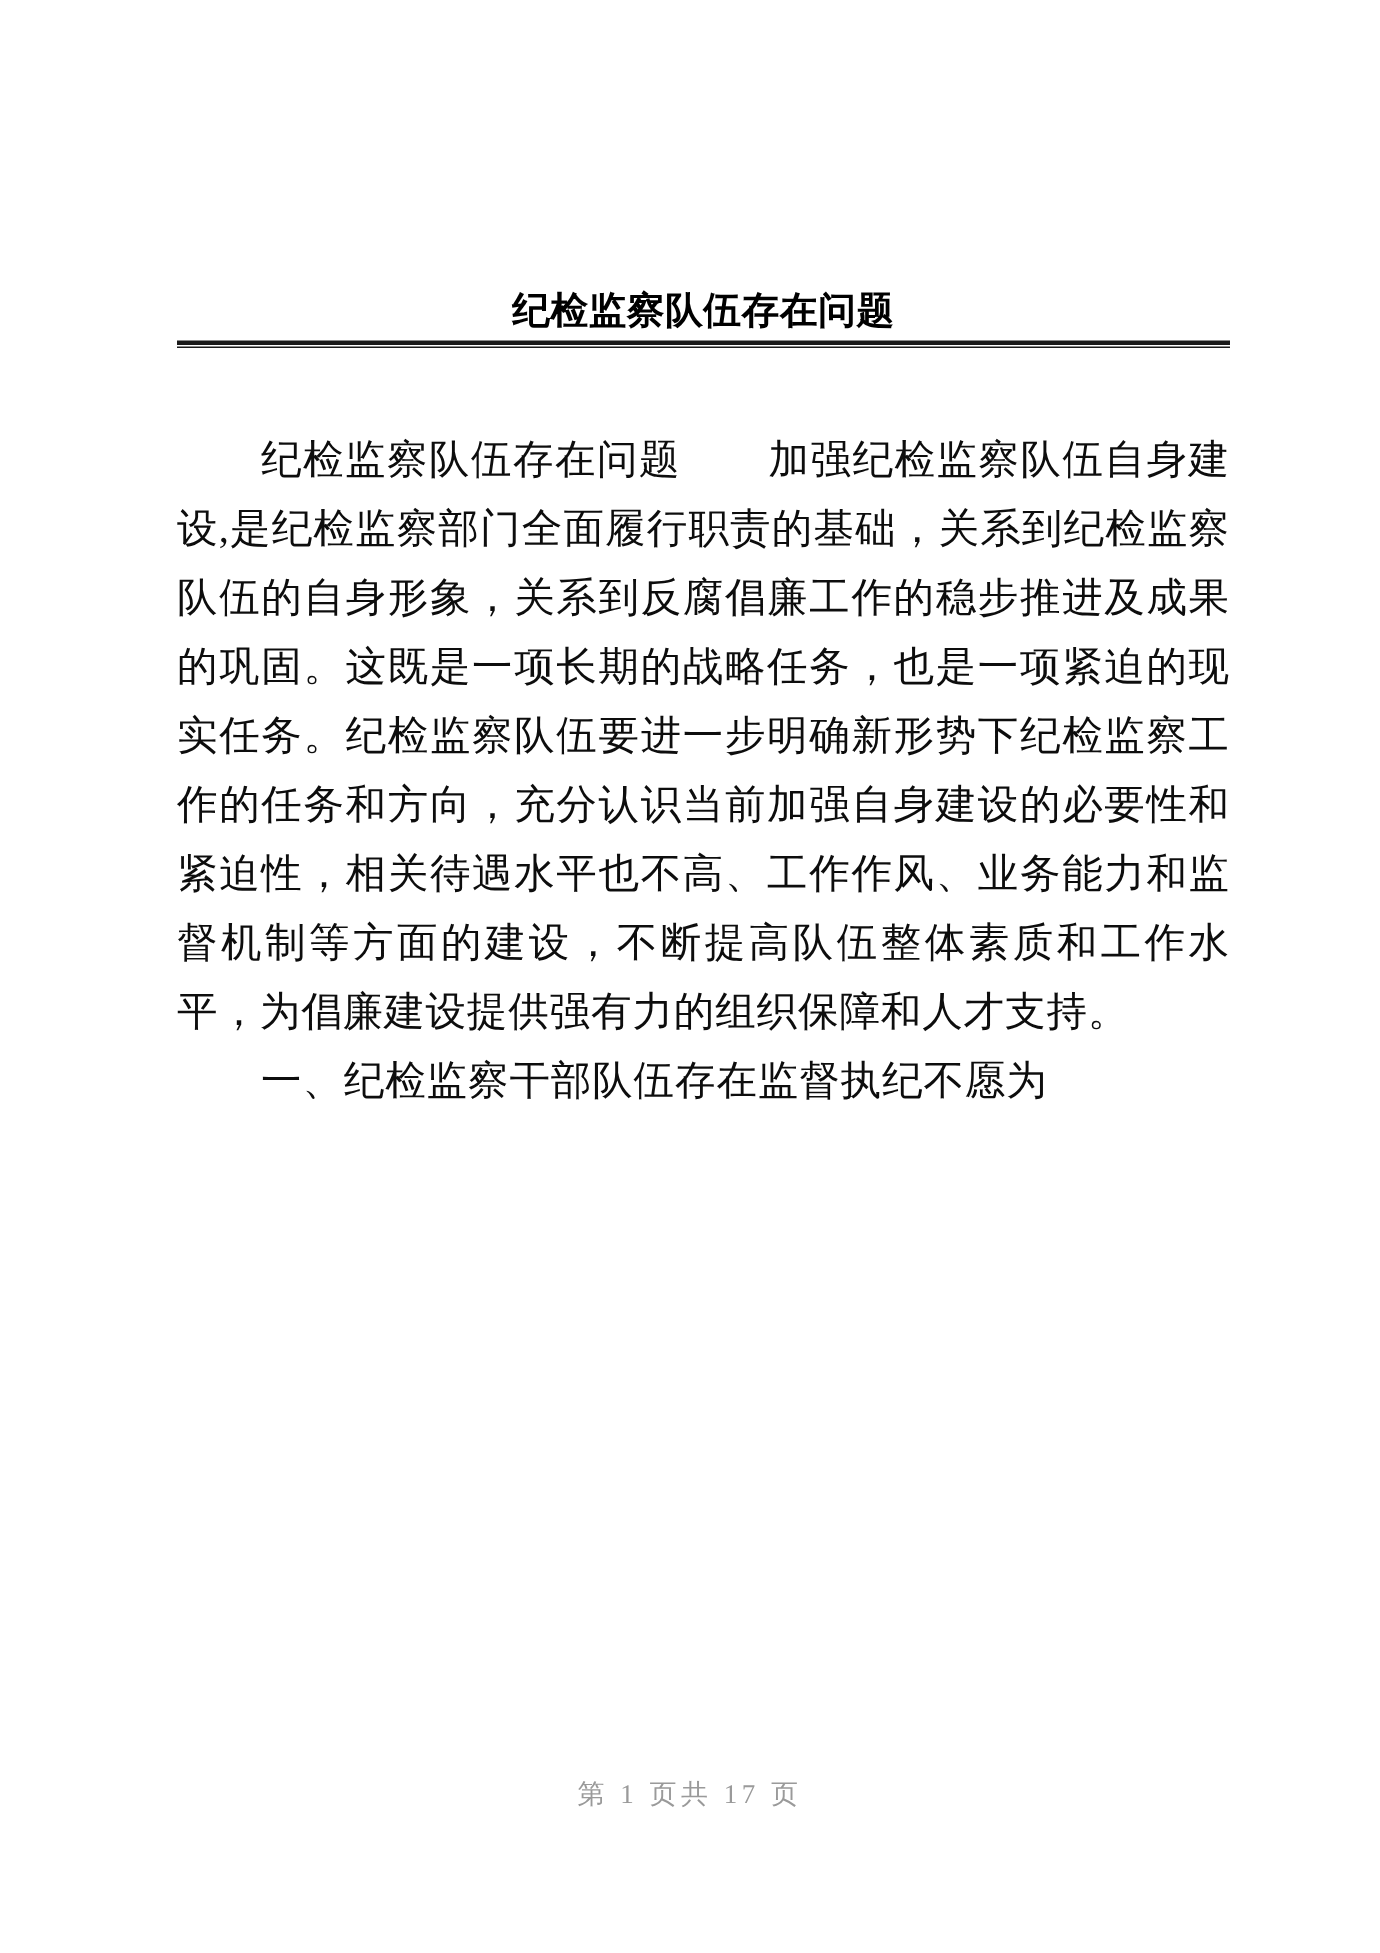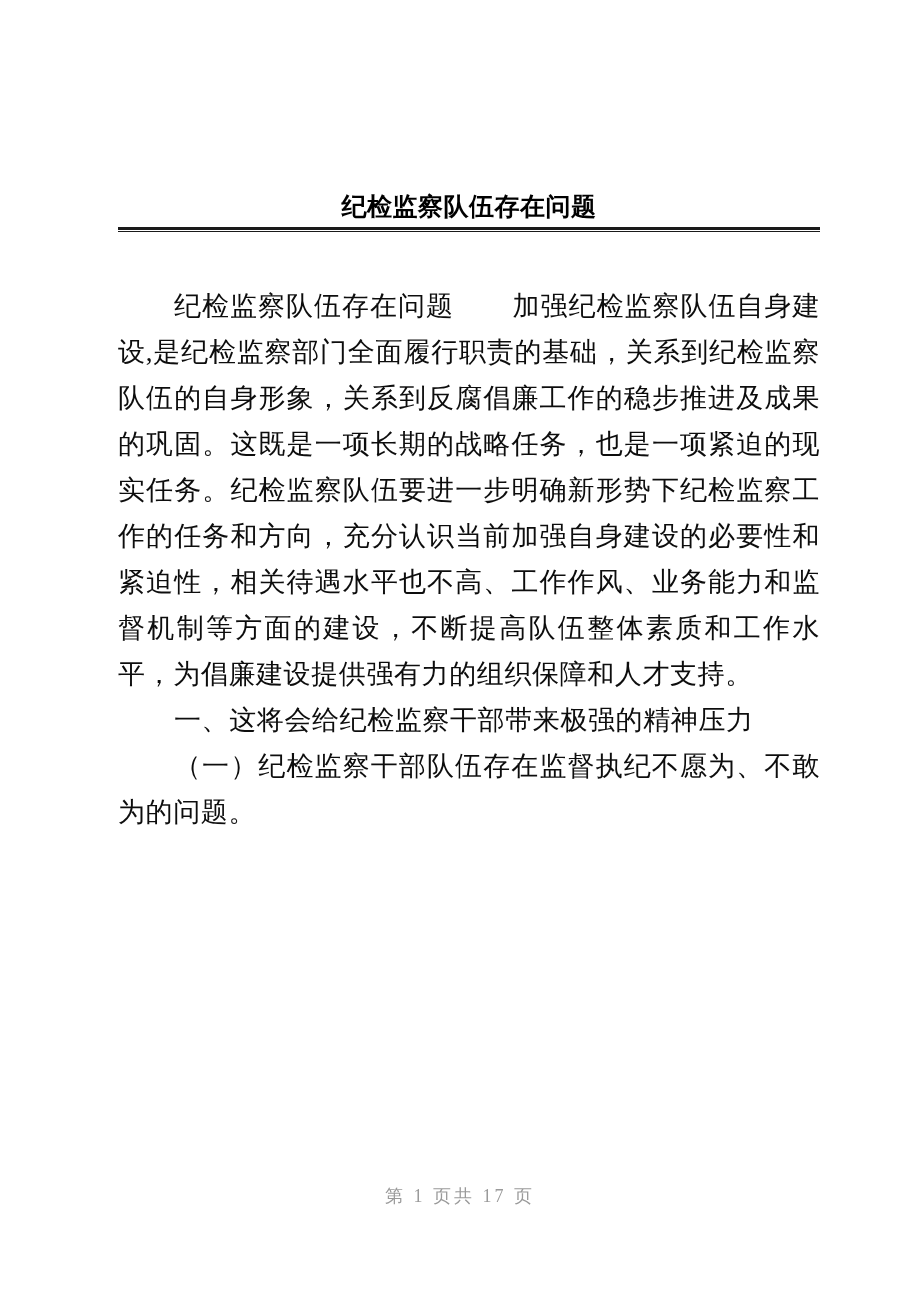--- a/index.html
+++ b/index.html
@@ -127,23 +127,22 @@
 
     <div class="title-rule">
       <div class="rule-thick"></div>
       <div class="rule-thin"></div>
     </div>
 
     <div class="body-block">
 
       <p class="para"><span>纪检监察队伍存在问题</span><span class="gap-2em"></span><span>加强纪检监察队伍自身建设,是纪检监察部门全面履行职责的基础，关系到纪检监察队伍的自身形象，关系到反腐倡廉工作的稳步推进及成果的巩固。这既是一项长期的战略任务，也是一项紧迫的现实任务。纪检监察队伍要进一步明确新形势下纪检监察工作的任务和方向，充分认识当前加强自身建设的必要性和紧迫性，相关待遇水平也不高、工作作风、业务能力和监督机制等方面的建设，不断提高队伍整体素质和工作水平，为倡廉建设提供强有力的组织保障和人才支持。</span></p>
 
-      <p class="para">一、这将会给纪检监察干部带来极强的精神压力</p>
+      <p class="para">一、纪检监察干部队伍存在监督执纪不愿为</p>
 
-      <p class="para">（一）纪检监察干部队伍存在监督执纪不愿为、不敢为的问题。</p>
 
 
     </div>
 
   </div>
 
   <div class="footer">第 1 页共 17 页</div>
 
 </div>
 

